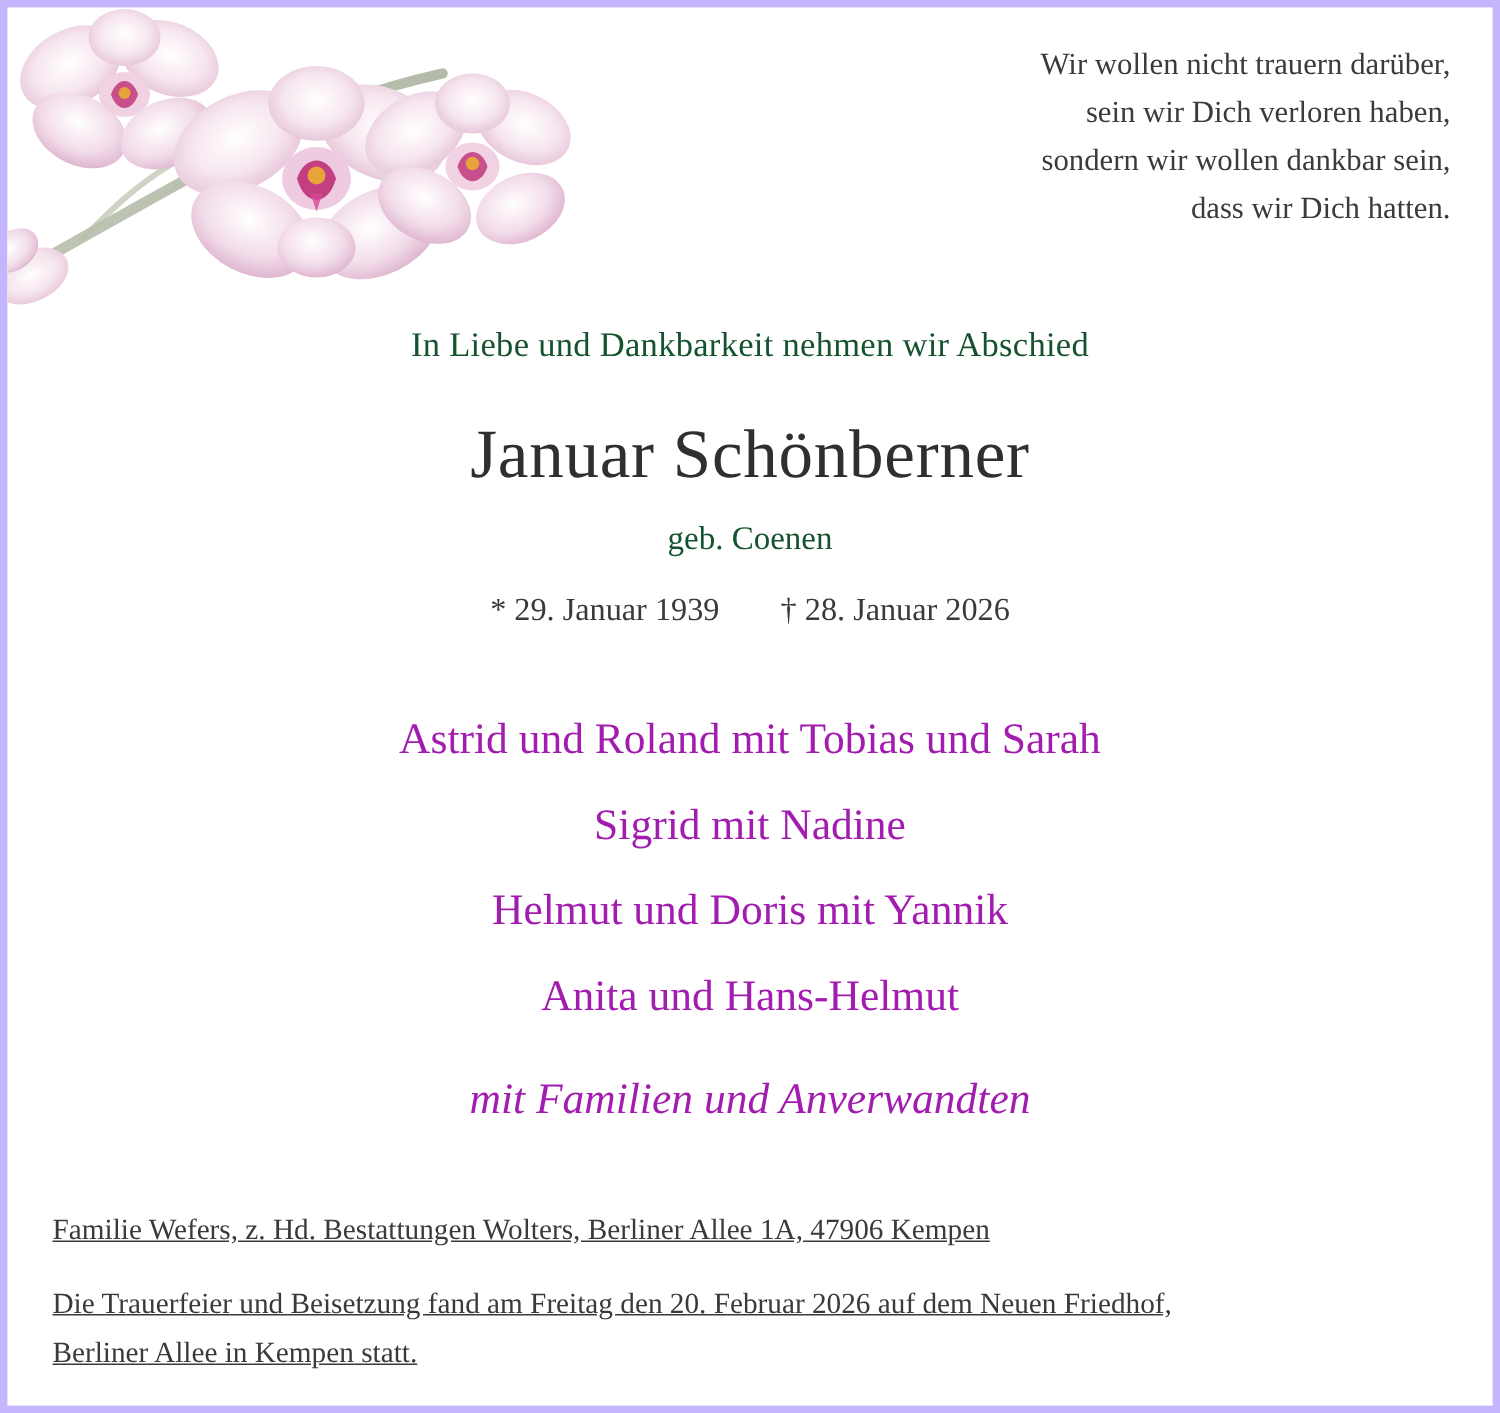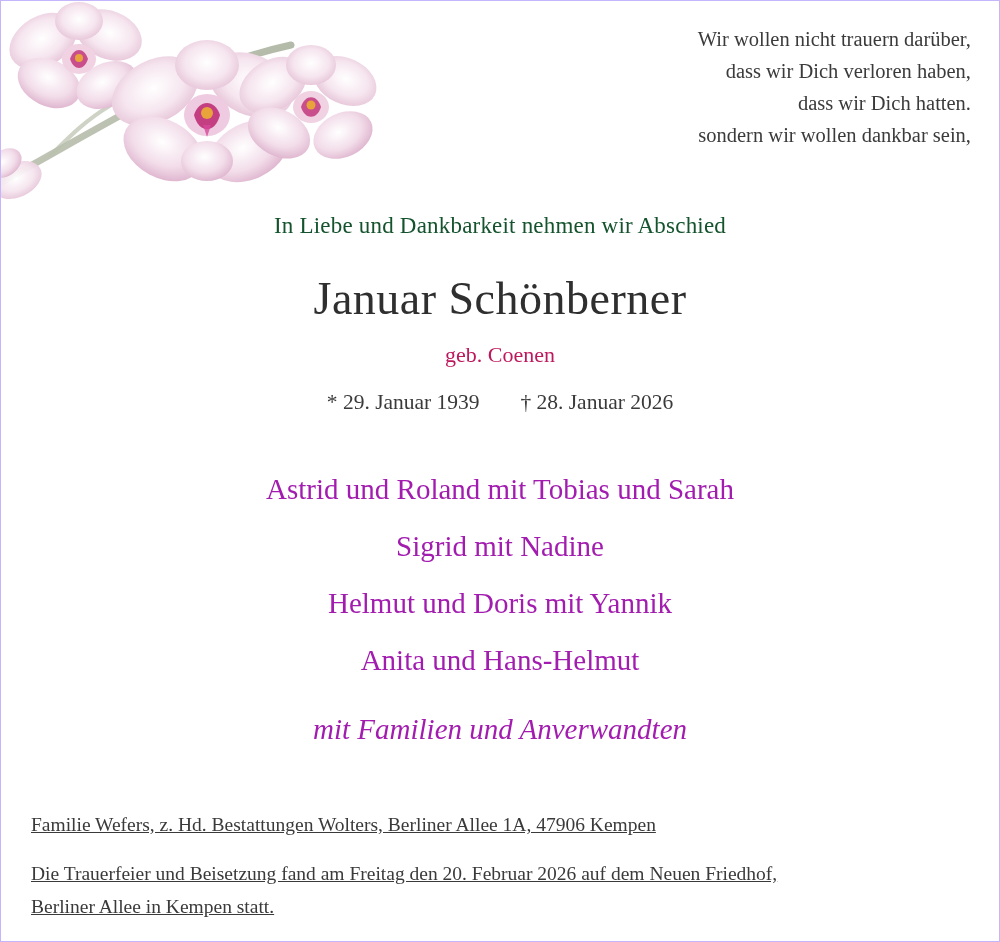--- a/index.html
+++ b/index.html
@@ -12,21 +12,21 @@
     height: 942px;
     font-family: "Liberation Serif", serif;
     color: #3a3a3a;
   }
   .card {
     position: relative;
     box-sizing: border-box;
     width: 1000px;
     height: 942px;
     background: #fdfdfd;
-    border: 1px solid #c4b5fd;
+    border: 5px solid #c4b5fd;
     overflow: hidden;
   }
   .inner {
     position: relative;
     width: 100%;
     height: 100%;
     box-sizing: border-box;
     background: #ffffff;
   }
 
@@ -68,21 +68,21 @@
   }
   .name {
     margin-top: 33px;
     font-size: 46px;
     color: #2f2f2f;
     letter-spacing: 0.5px;
   }
   .maiden {
     margin-top: 17px;
     font-size: 22px;
-    color: #be185d;
+    color: #14532d;
   }
   .dates {
     margin-top: 22px;
     font-size: 21.5px;
     color: #3a3a3a;
   }
   .dates .sep { display: inline-block; width: 30px; }
 
   .mourners {
     margin-top: 46px;
@@ -176,23 +176,23 @@
         <ellipse cx="0" cy="2" rx="18" ry="16" fill="#f0d2e2"></ellipse>
         <path d="M-10 2 C-6 -11 6 -11 10 2 C6 15 -6 15 -10 2 Z" fill="#c2377c" opacity="0.85"></path>
         <circle cx="0" cy="0" r="4.5" fill="#e8a33a"></circle>
       </g>
 
       <rect x="0" y="0" width="400" height="215" fill="none"></rect>
     </svg>
 
     <div class="poem">
       <div>Wir wollen nicht trauern darüber,</div>
-      <div>dass wir Dich verloren haben,</div>
+      <div>sein wir Dich verloren haben,</div>
+      <div>sondern wir wollen dankbar sein,</div>
       <div>dass wir Dich hatten.</div>
-      <div>sondern wir wollen dankbar sein,</div>
     </div>
 
     <div class="main">
       <div class="intro">In Liebe und Dankbarkeit nehmen wir Abschied</div>
       <div class="name">Januar Schönberner</div>
       <div class="maiden">geb. Coenen</div>
       <div class="dates">
         <span>* 29. Januar 1939</span>
         <span class="sep"></span>
         <span>† 28. Januar 2026</span>

